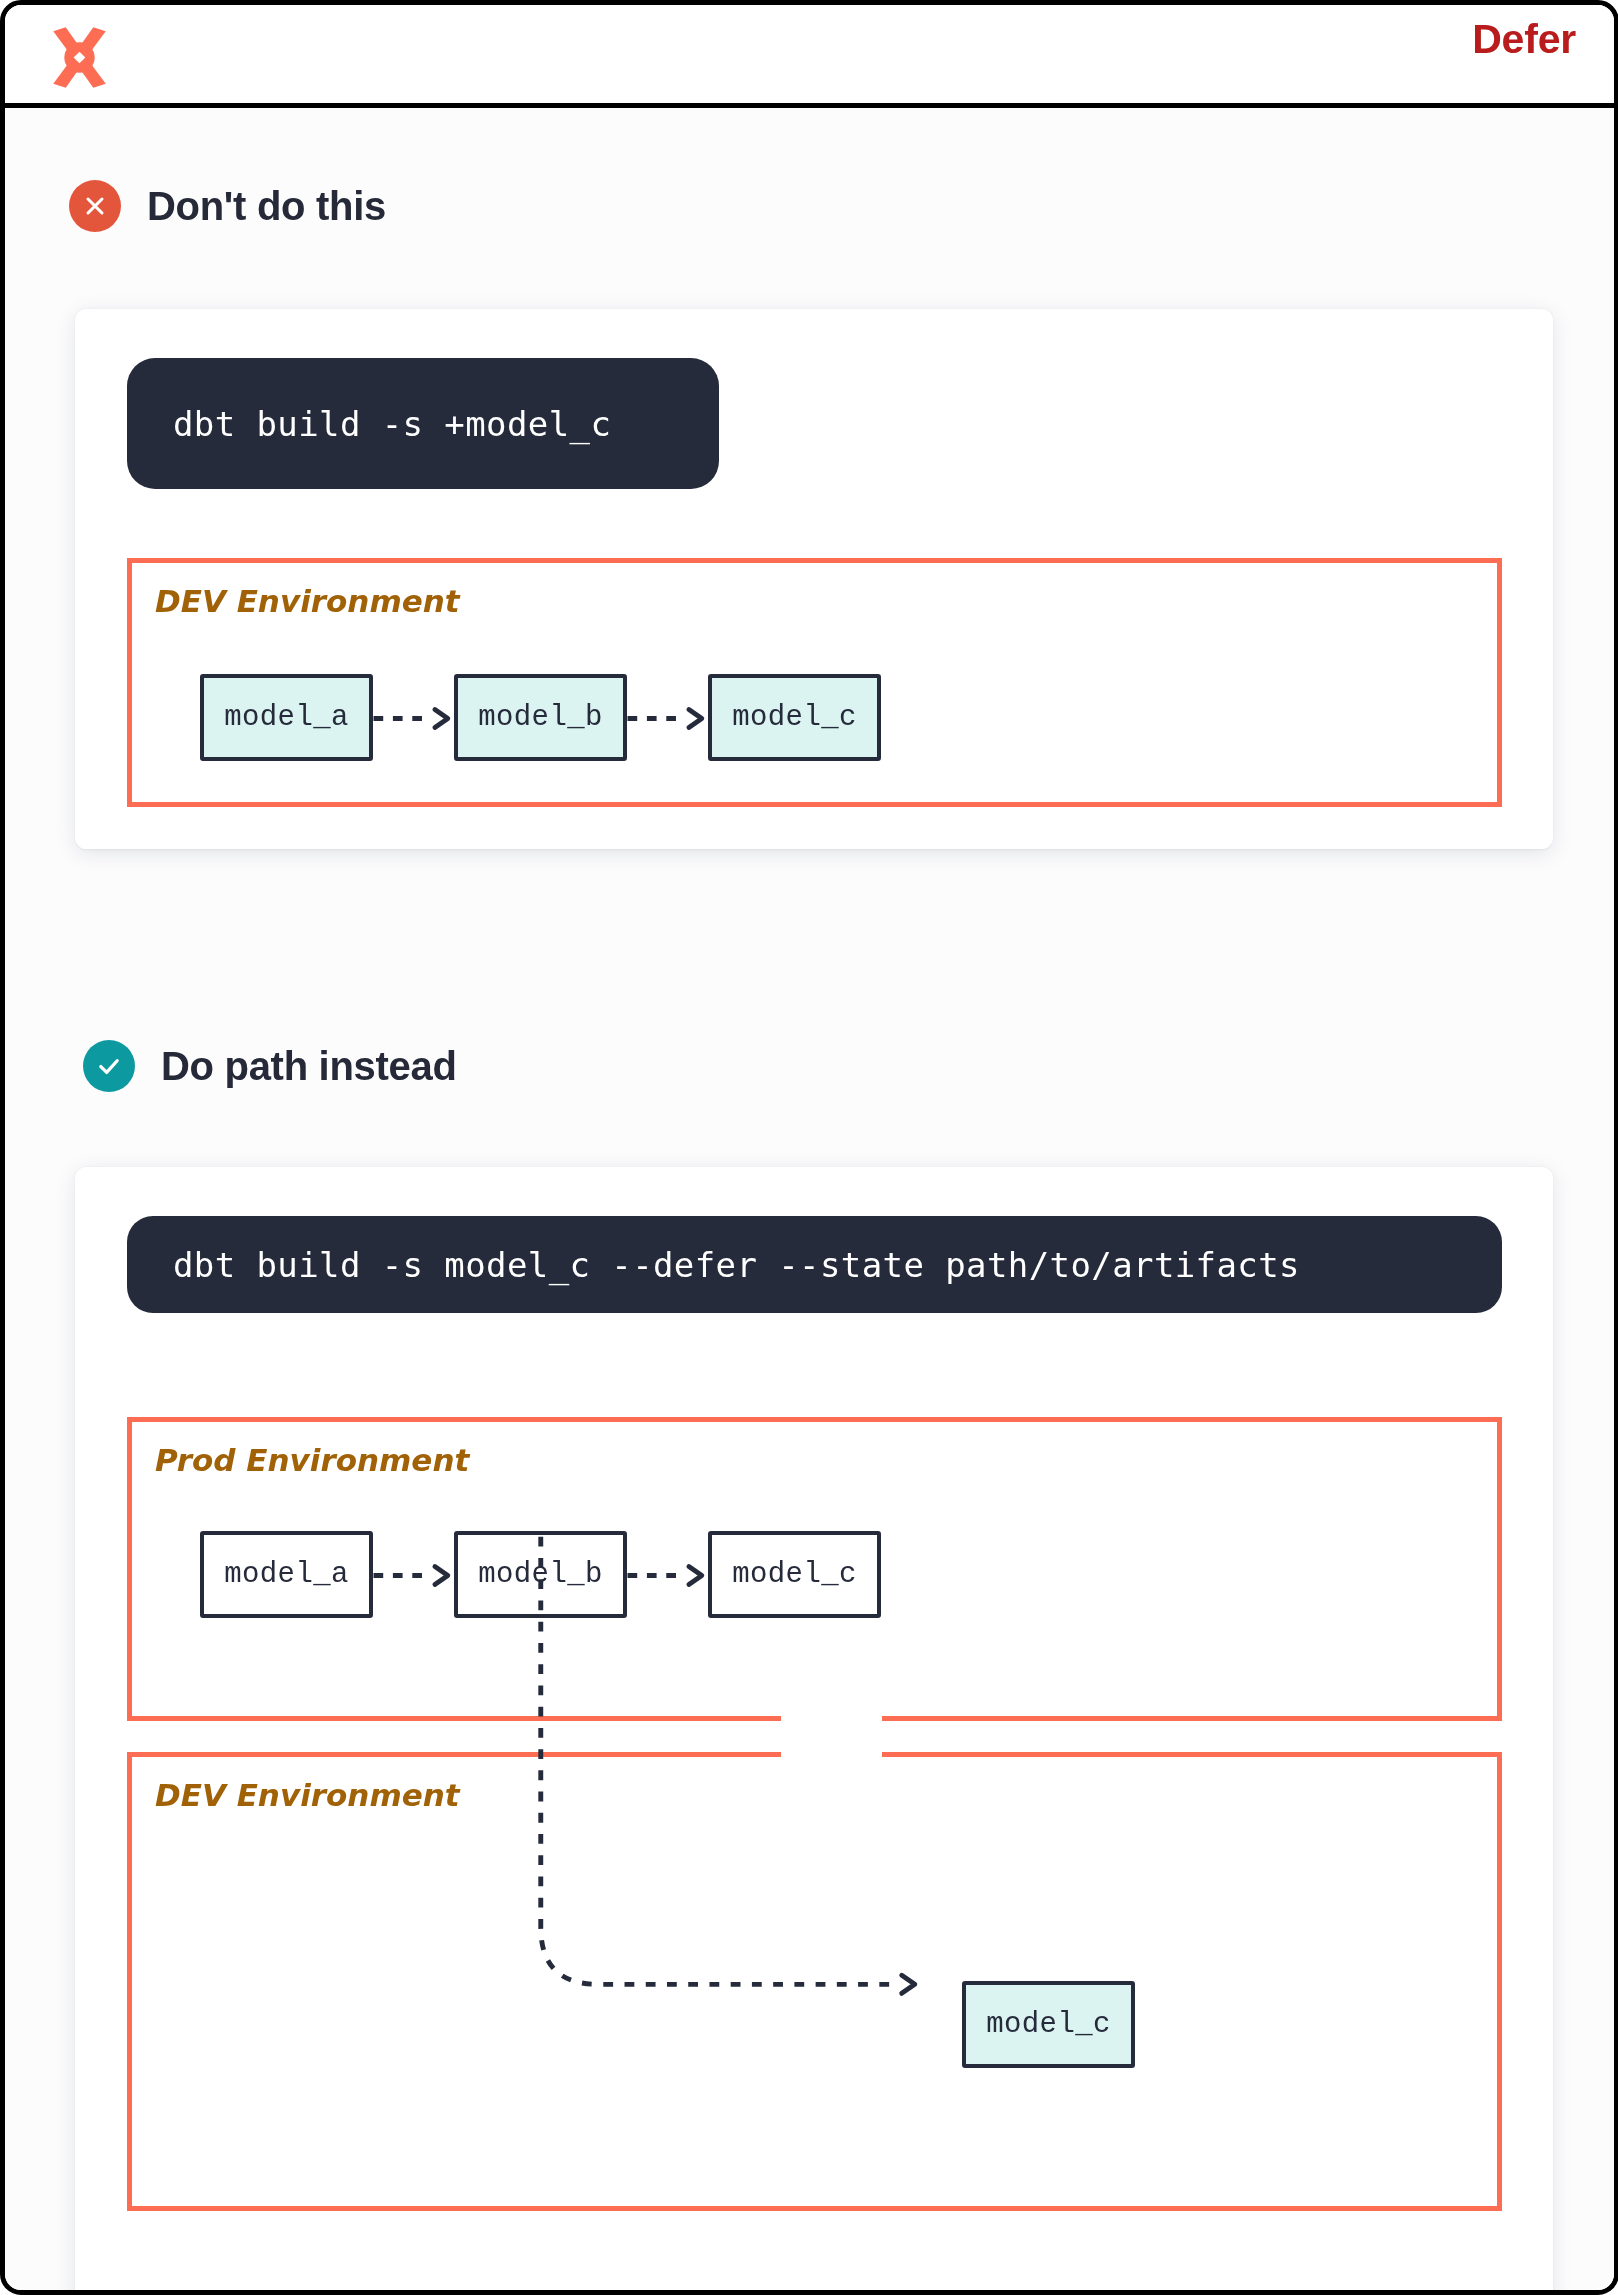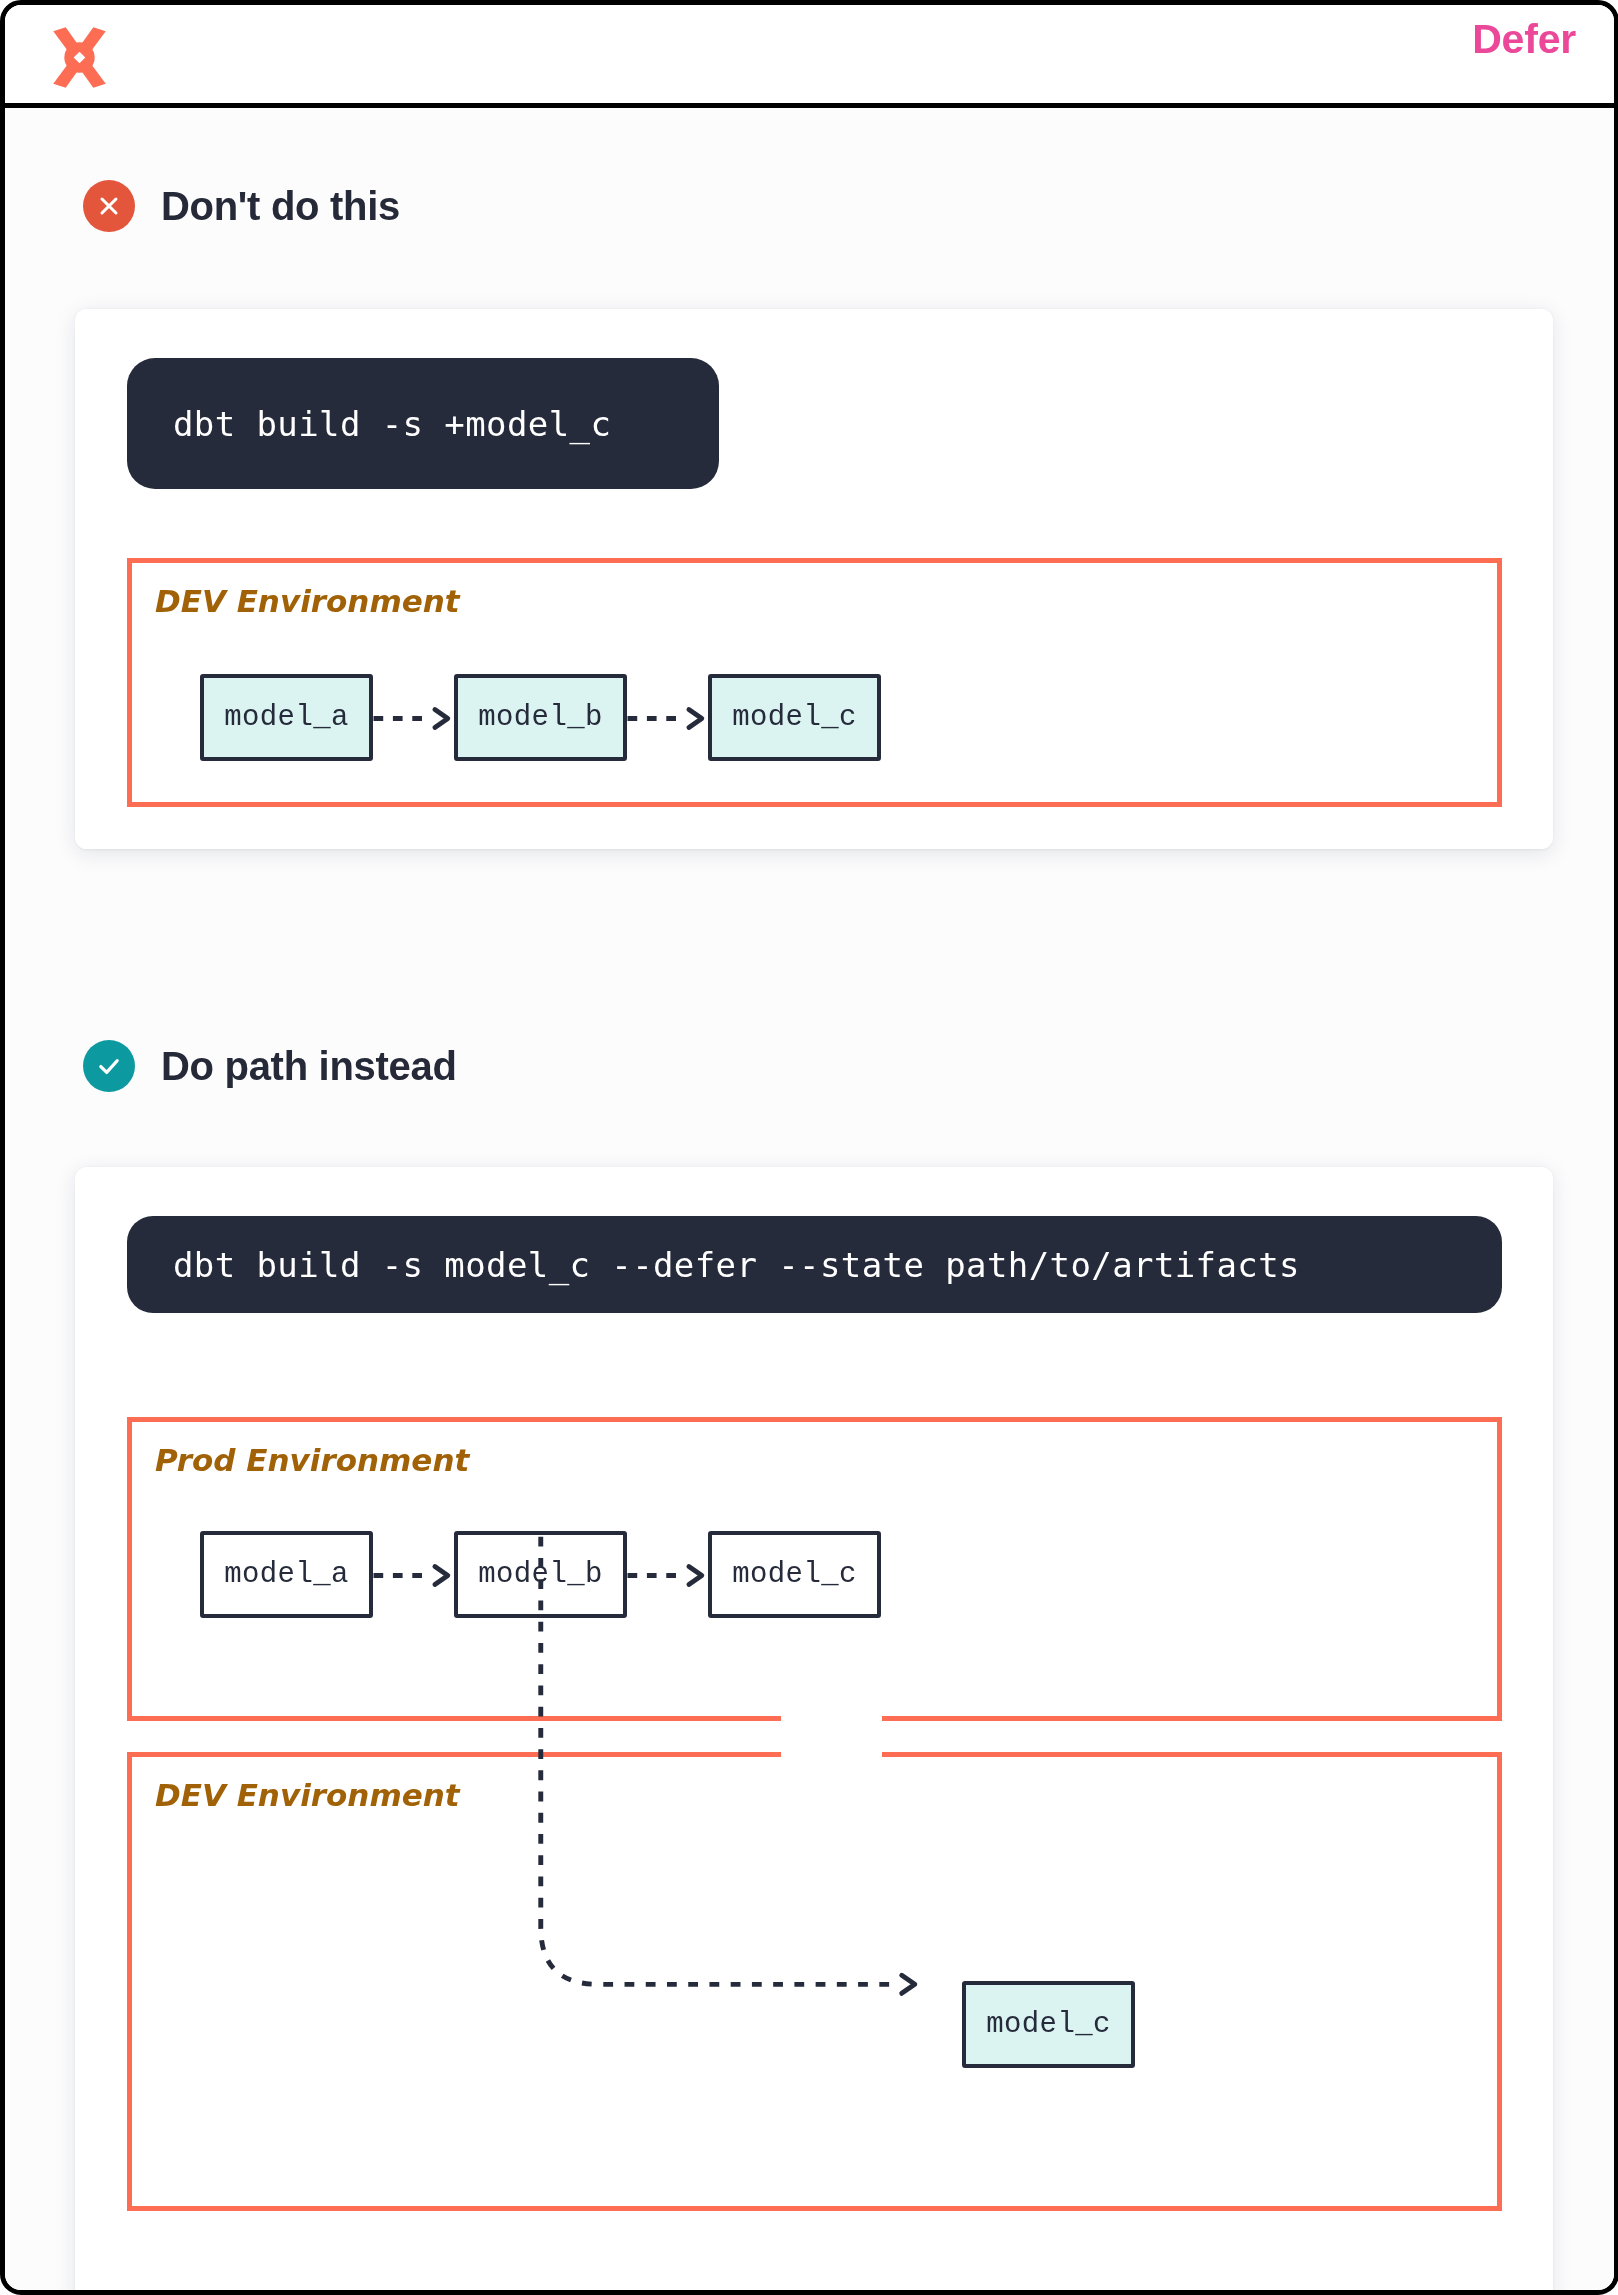--- a/index.html
+++ b/index.html
@@ -39,21 +39,21 @@
     top: 18px;
     width: 69px;
     height: 69px;
   }
   #header-title {
     position: absolute;
     right: 38px;
     top: 11.4px;
     font-size: 41px;
     font-weight: 700;
-    color: #ec4899;
+    color: #b91c1c;
     letter-spacing: -0.2px;
   }
 
   
   #page {
     position: absolute;
     left: 0;
     top: 103px;
     right: 0;
     bottom: 0;
@@ -170,21 +170,21 @@
         <path d="M88 88 L70 94 L46 60 L54 42 Z" fill="#fc6d53"></path>
         <circle cx="50" cy="50" r="22" fill="#fc6d53"></circle>
         <rect x="44" y="44" width="12" height="12" fill="#ffffff" transform="rotate(45 50 50)"></rect>
       </svg>
     </div>
     <div id="header-title">Defer</div>
   </div>
 
   <div id="page">
 
-    <div class="section-head" style="left:78px; top:72px;">
+    <div class="section-head" style="left:64px; top:72px;">
       <div class="badge bad">
         <svg width="28" height="28" viewBox="0 0 24 24" aria-hidden="true">
           <path d="M6 6 L18 18 M18 6 L6 18" stroke="#ffffff" stroke-width="2.6" stroke-linecap="round" fill="none"></path>
         </svg>
       </div>
       <div class="section-title">Don't do this</div>
     </div>
 
     <div class="card" style="left:70px; top:201px; width:1478px; height:540px;">
 

